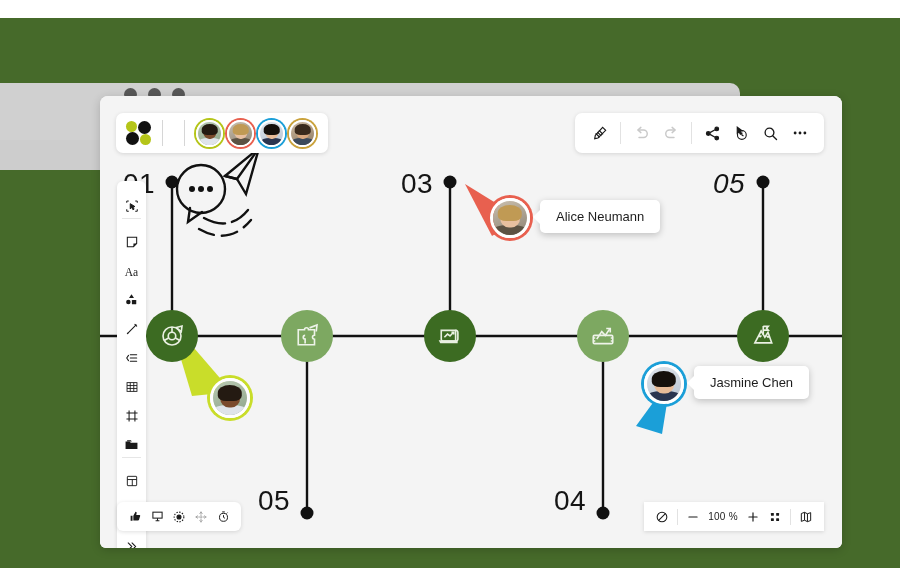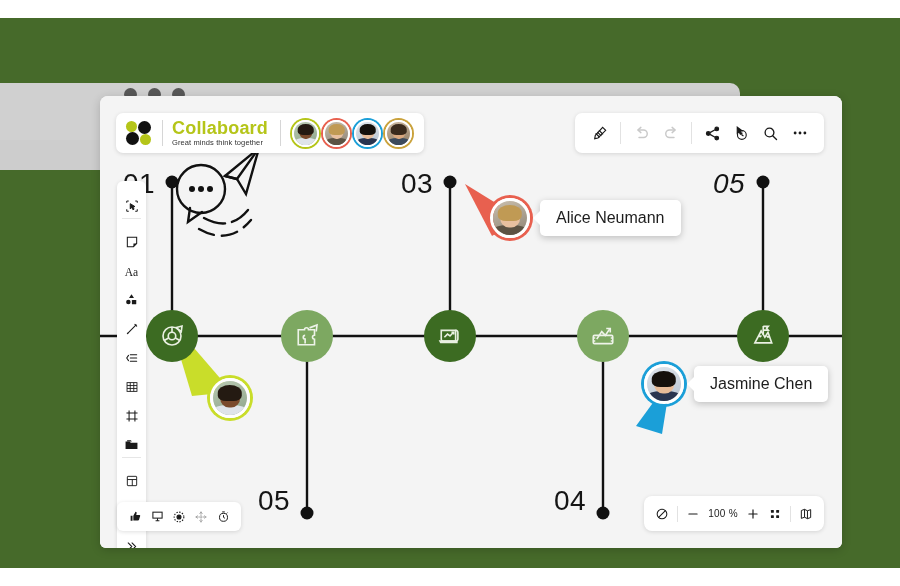--- a/index.html
+++ b/index.html
@@ -90,41 +90,41 @@
   
   .bl{
     position:absolute;left:17px;bottom:17px;height:29px;
     background:#fff;border-radius:6px;box-shadow:0 1px 4px rgba(0,0,0,.13);
     display:flex;align-items:center;padding:0 7px;
   }
   .bl .t{width:22px;height:22px;display:flex;align-items:center;justify-content:center;cursor:pointer;}
 
   
   .br{
-    position:absolute;right:18px;bottom:17px;height:35px;
-    background:#fff;border-radius:8px;box-shadow:0 1px 4px rgba(0,0,0,.13);
+    position:absolute;right:18px;bottom:17px;height:29px;
+    background:#fff;border-radius:0;box-shadow:0 1px 4px rgba(0,0,0,.13);
     display:flex;align-items:center;padding:0 7px;
   }
   .br .t{width:22px;height:22px;display:flex;align-items:center;justify-content:center;cursor:pointer;}
   .br .vsep{width:1px;height:16px;background:#e2e2e2;margin:0 4px;}
   .br .zoomval{font-size:10px;color:#222;padding:0 4px;letter-spacing:.3px;}
 
   
   .tl-svg{position:absolute;left:0;top:0;width:742px;height:452px;pointer-events:none;}
   .node{
     position:absolute;width:52px;height:52px;border-radius:50%;
     display:flex;align-items:center;justify-content:center;
   }
   .num{position:absolute;font-size:28px;font-weight:400;color:#151515;letter-spacing:0.5px;}
 
   
   .tag{
     position:absolute;background:#fff;border-radius:5px;
     box-shadow:0 2px 7px rgba(0,0,0,.22);
-    font-size:16px;color:#1d1d1d;padding:9px 16px;white-space:nowrap;
+    font-size:13px;color:#1d1d1d;padding:9px 16px;white-space:nowrap;
   }
   .tag:before{
     content:"";position:absolute;left:-7px;top:50%;transform:translateY(-50%);
     width:0;height:0;border-top:8px solid transparent;border-bottom:8px solid transparent;
     border-right:8px solid #fff;
   }
   .cursor-av{
     position:absolute;width:40px;height:40px;border-radius:50%;
     border:3px solid #fff;box-sizing:border-box;overflow:hidden;
   }
@@ -271,24 +271,20 @@
     <div class="tag" style="left:594px;top:270px;">Jasmine Chen</div>
 
     <div class="topbar">
       <div class="logo-mark">
         <i class="d1"></i>
           <i class="d2"></i>
           <i class="d3"></i>
           <i class="d4"></i>
       </div>
       <div class="logo-sep"></div>
-      <div class="logo-text">
-        <div class="logo-name">Collaboard</div>
-        <div class="logo-tag">Great minds think together</div>
-      </div>
       <div class="logo-sep2"></div>
       <div class="avatars">
         <div class="av ring-green">
           <div class="face">
               <div class="bg" style="background:linear-gradient(160deg,#b9c9b2,#8ea58b);"></div>
               <div class="body" style="background:#dfe4ea;"></div>
               <div class="skin" style="background:#7a4a2c;"></div>
               <div class="hair" style="background:#241a12;"></div>
             </div>
         </div>

